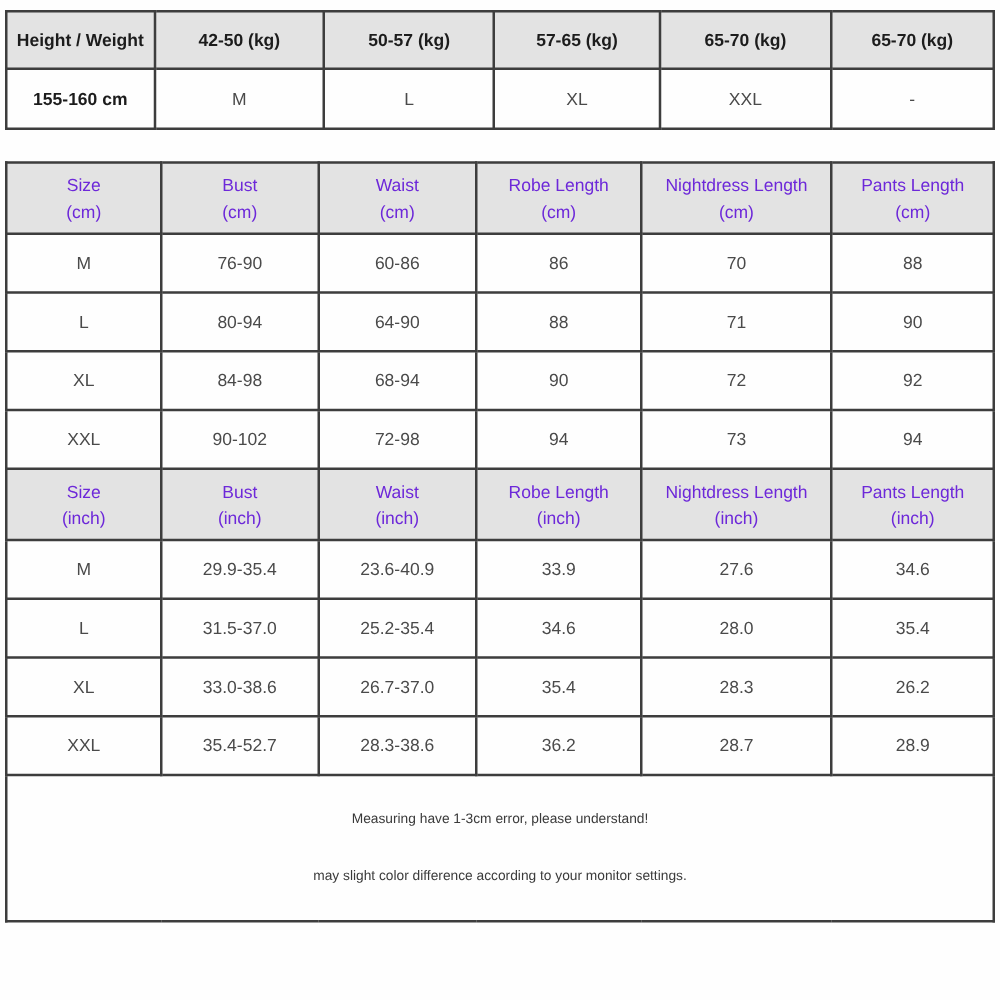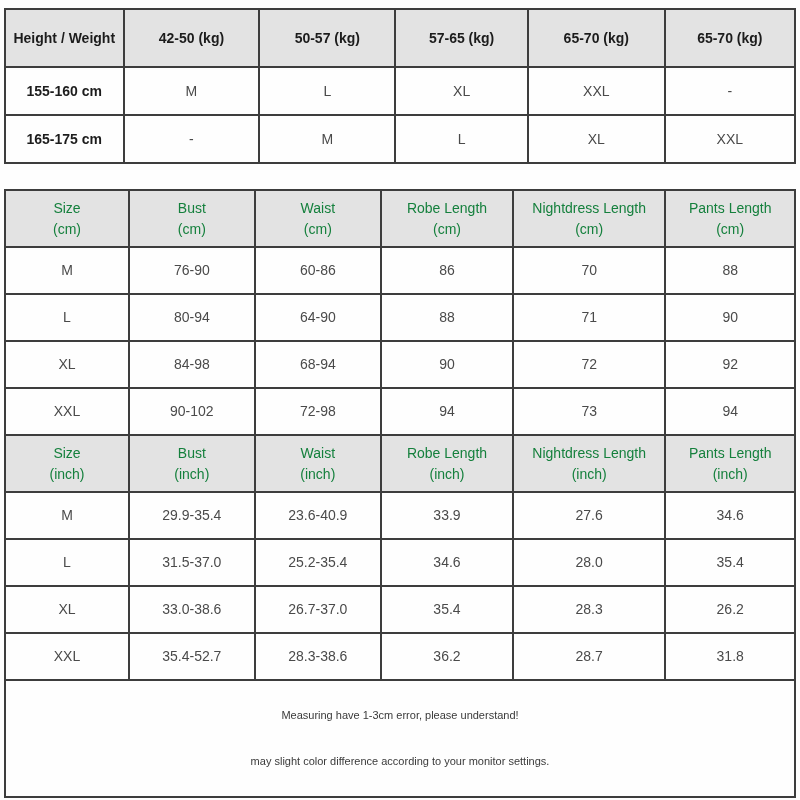--- a/index.html
+++ b/index.html
@@ -27,38 +27,38 @@
     text-align:center;
     vertical-align:middle;
     font-size:14px;
     color:var(--data-text);
     font-weight:400;
     white-space:pre-line;
     line-height:1.45;
   }
   
   .tbl1{margin-bottom:25px;}
-  .tbl1 tr.head{height:58px;}
+  .tbl1 tr.head{height:46px;}
   .tbl1 tr.head th{
     background:var(--header-bg);
     font-weight:700;
     color:var(--heading-text);
   }
   .tbl1 tbody tr{height:48px;}
   .tbl1 tbody td:first-child{
     font-weight:700;
     color:var(--heading-text);
     margin-left:20px;
   }
   
   .tbl2 tr.head{height:57px;}
   .tbl2 tr.head th{
     background:var(--header-bg);
     font-weight:400;
-    color:#15803d;
+    color:#6d28d9;
   }
   .tbl2 tbody[data-rows] tr{height:47px;}
   .note-cell{
     height:104px;
     text-align:center;
     color:#3a3a3a;
     font-size:11px;
     line-height:23px;
   }
 </style>
@@ -88,28 +88,20 @@
     </tbody>
     <tbody data-rows="size_guide.rows">
         <tr>
           <td>155-160 cm</td>
           <td>M</td>
           <td>L</td>
           <td>XL</td>
           <td>XXL</td>
           <td>-</td>
         </tr>
-        <tr>
-          <td>165-175 cm</td>
-          <td>-</td>
-          <td>M</td>
-          <td>L</td>
-          <td>XL</td>
-          <td>XXL</td>
-        </tr>
       </tbody>
   </table>
 
   <table class="tbl2">
     <colgroup>
       <col style="width:15.7%">
         <col style="width:15.9%">
         <col style="width:16.0%">
       <col style="width:16.7%">
         <col style="width:19.3%">
@@ -205,21 +197,21 @@
           <td>35.4</td>
           <td>28.3</td>
           <td>26.2</td>
         </tr>
         <tr>
           <td>XXL</td>
           <td>35.4-52.7</td>
           <td>28.3-38.6</td>
           <td>36.2</td>
           <td>28.7</td>
-          <td>31.8</td>
+          <td>28.9</td>
         </tr>
       </tbody>
     <tbody>
       <tr>
         <td class="note-cell" colspan="6">
           <div>Measuring have 1-3cm error, please understand!</div>
           <div>may slight color difference according to your monitor settings.</div>
         </td>
       </tr>
     </tbody>

